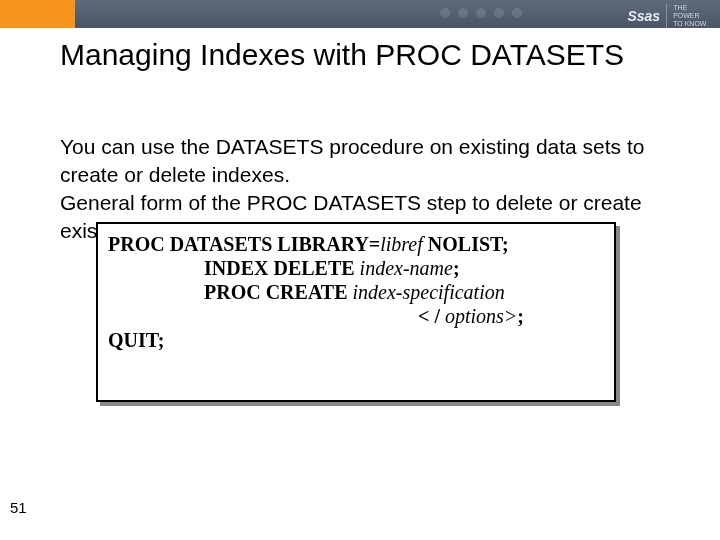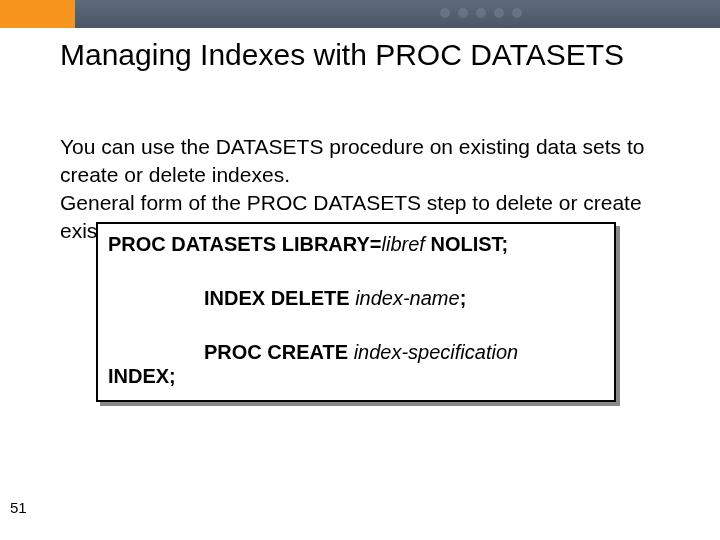--- a/index.html
+++ b/index.html
@@ -99,26 +99,26 @@
     left: 96px;
     top: 222px;
     width: 520px;
     height: 180px;
     background: white;
     border: 2px solid black;
     box-sizing: border-box;
     padding: 8px 10px;
     font-size: 20px;
     line-height: 24px;
-    font-family: Liberation Sans, sans-serif;
+    font-family: Liberation Serif, serif;
   }
   .code-box .b { font-weight: bold; }
   .code-box .i { font-style: italic; }
   .indent1 { padding-left: 48px; }
-  .indent2 { padding-left: 96px; margin-top: 30px; }
+  .indent2 { padding-left: 96px; }
   .indent3 { padding-left: 310px; }
   .page-num {
     position: absolute;
     left: 10px;
     bottom: 24px;
     font-size: 15px;
     color: #000;
   }
 </style>
 </head>
@@ -126,33 +126,42 @@
 
 <div class="top-bar">
   <div class="top-accent"></div>
   <div class="dots">
     <div class="dot"></div>
       <div class="dot"></div>
       <div class="dot"></div>
       <div class="dot"></div>
       <div class="dot"></div>
   </div>
+  <div class="logo-block">
+    <span class="sas-logo">Ssas</span>
+    <div class="tagline">
+      <div>THE</div>
+      <div>POWER</div>
+      <div>TO KNOW.</div>
+    </div>
+  </div>
 </div>
 
 <div class="content">
   <div class="overlap">
     <h1 class="title">Managing Indexes with PROC DATASETS</h1>
     <div class="body-text">
       <div>You can use the DATASETS procedure on existing data sets to create or delete indexes.</div>
       <div>General form of the PROC DATASETS step to delete or create existing:</div>
     </div>
   </div>
 </div>
 
 <div class="code-box-shadow"></div>
 <div class="code-box">
   <div><span class="b">PROC DATASETS LIBRARY=</span><span class="i">libref </span><span class="b">NOLIST;</span></div>
   <div class="indent2"><span class="b">INDEX DELETE</span><span class="i"> index-name</span><span class="b">;</span></div>
   <div class="indent2"><span class="b">PROC CREATE</span><span class="i"> index-specification</span></div>
-  <div><span class="b">INDEX;</span></div>
+  <div class="indent3"><span class="b">&lt; / </span><span class="i">options&gt;</span><span class="b">;</span></div>
+  <div><span class="b">QUIT;</span></div>
 </div>
 
 <div class="page-num">51</div>
 
 </body></html>

